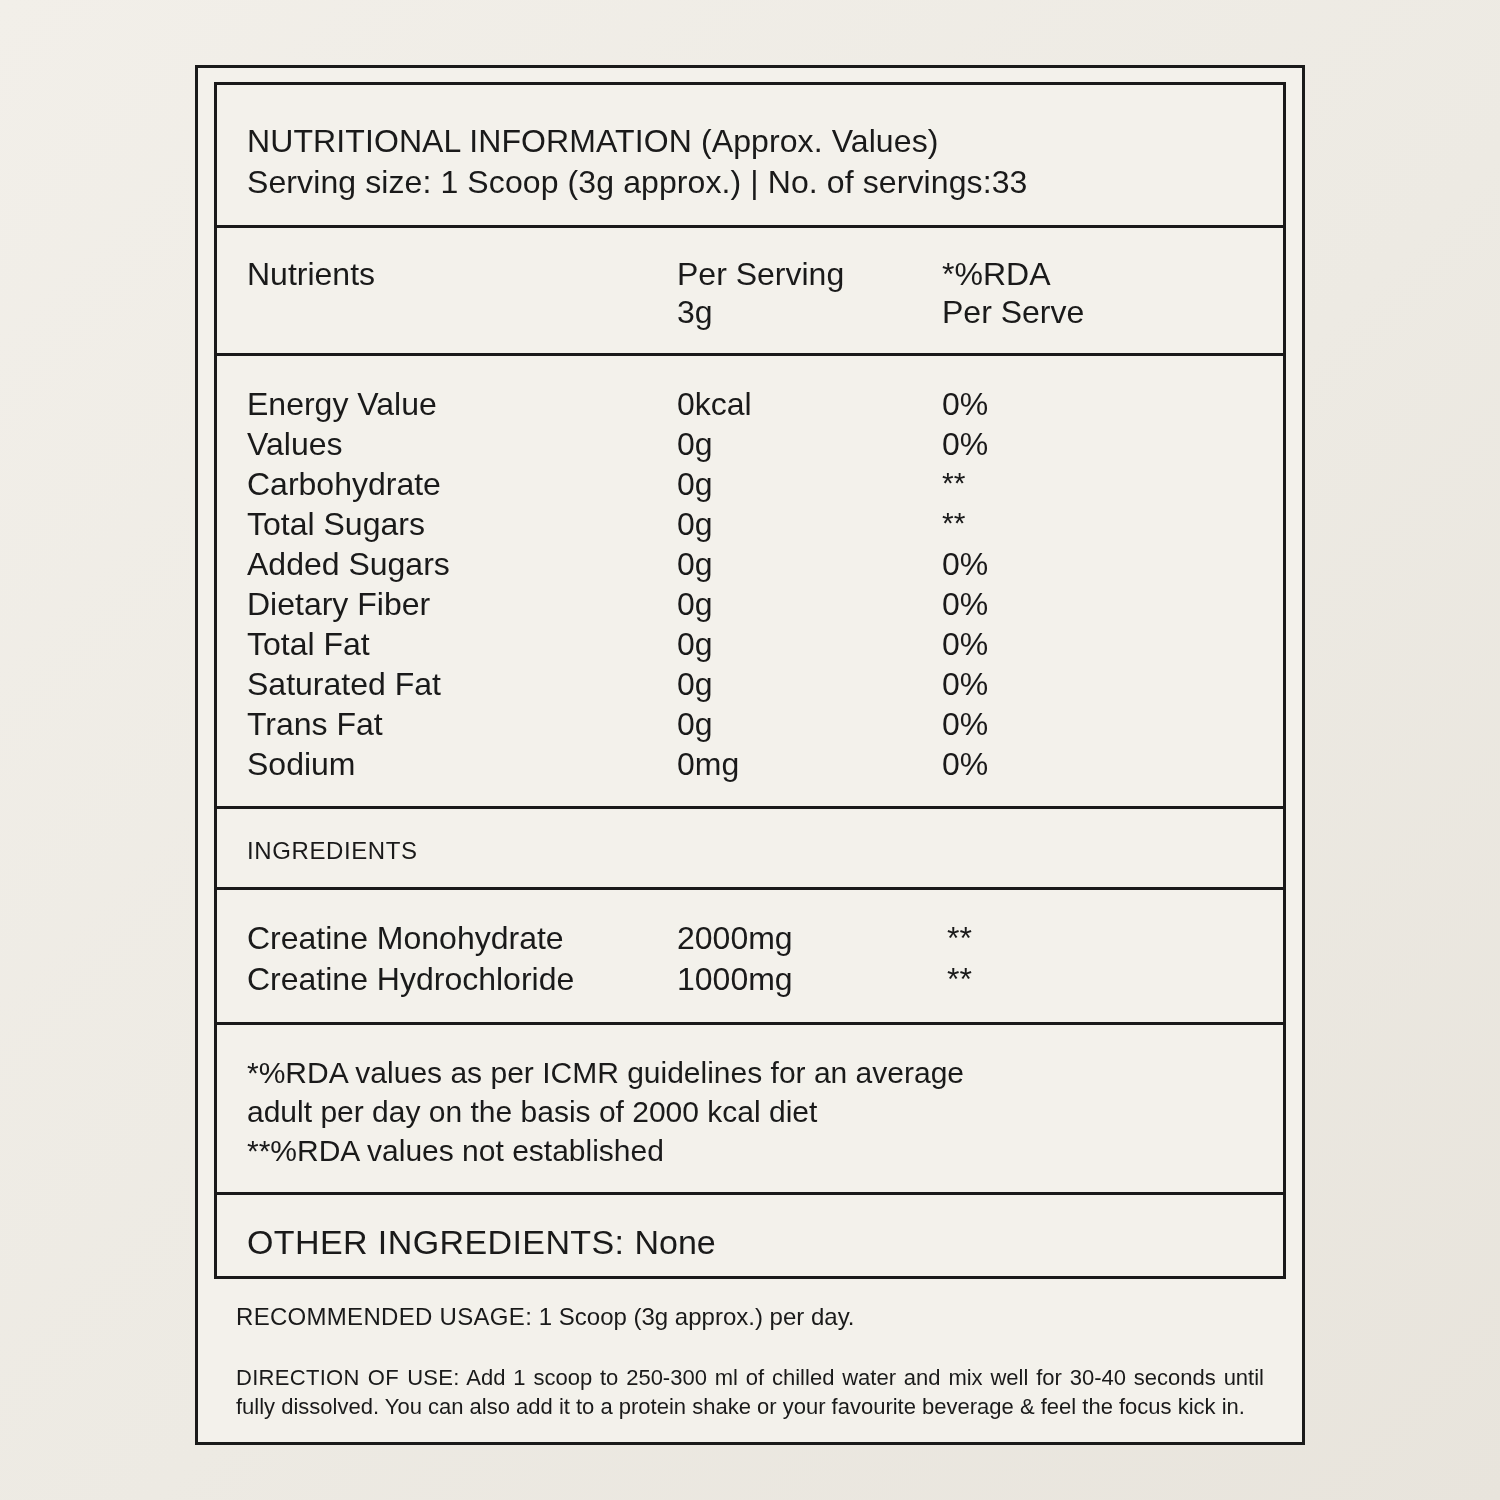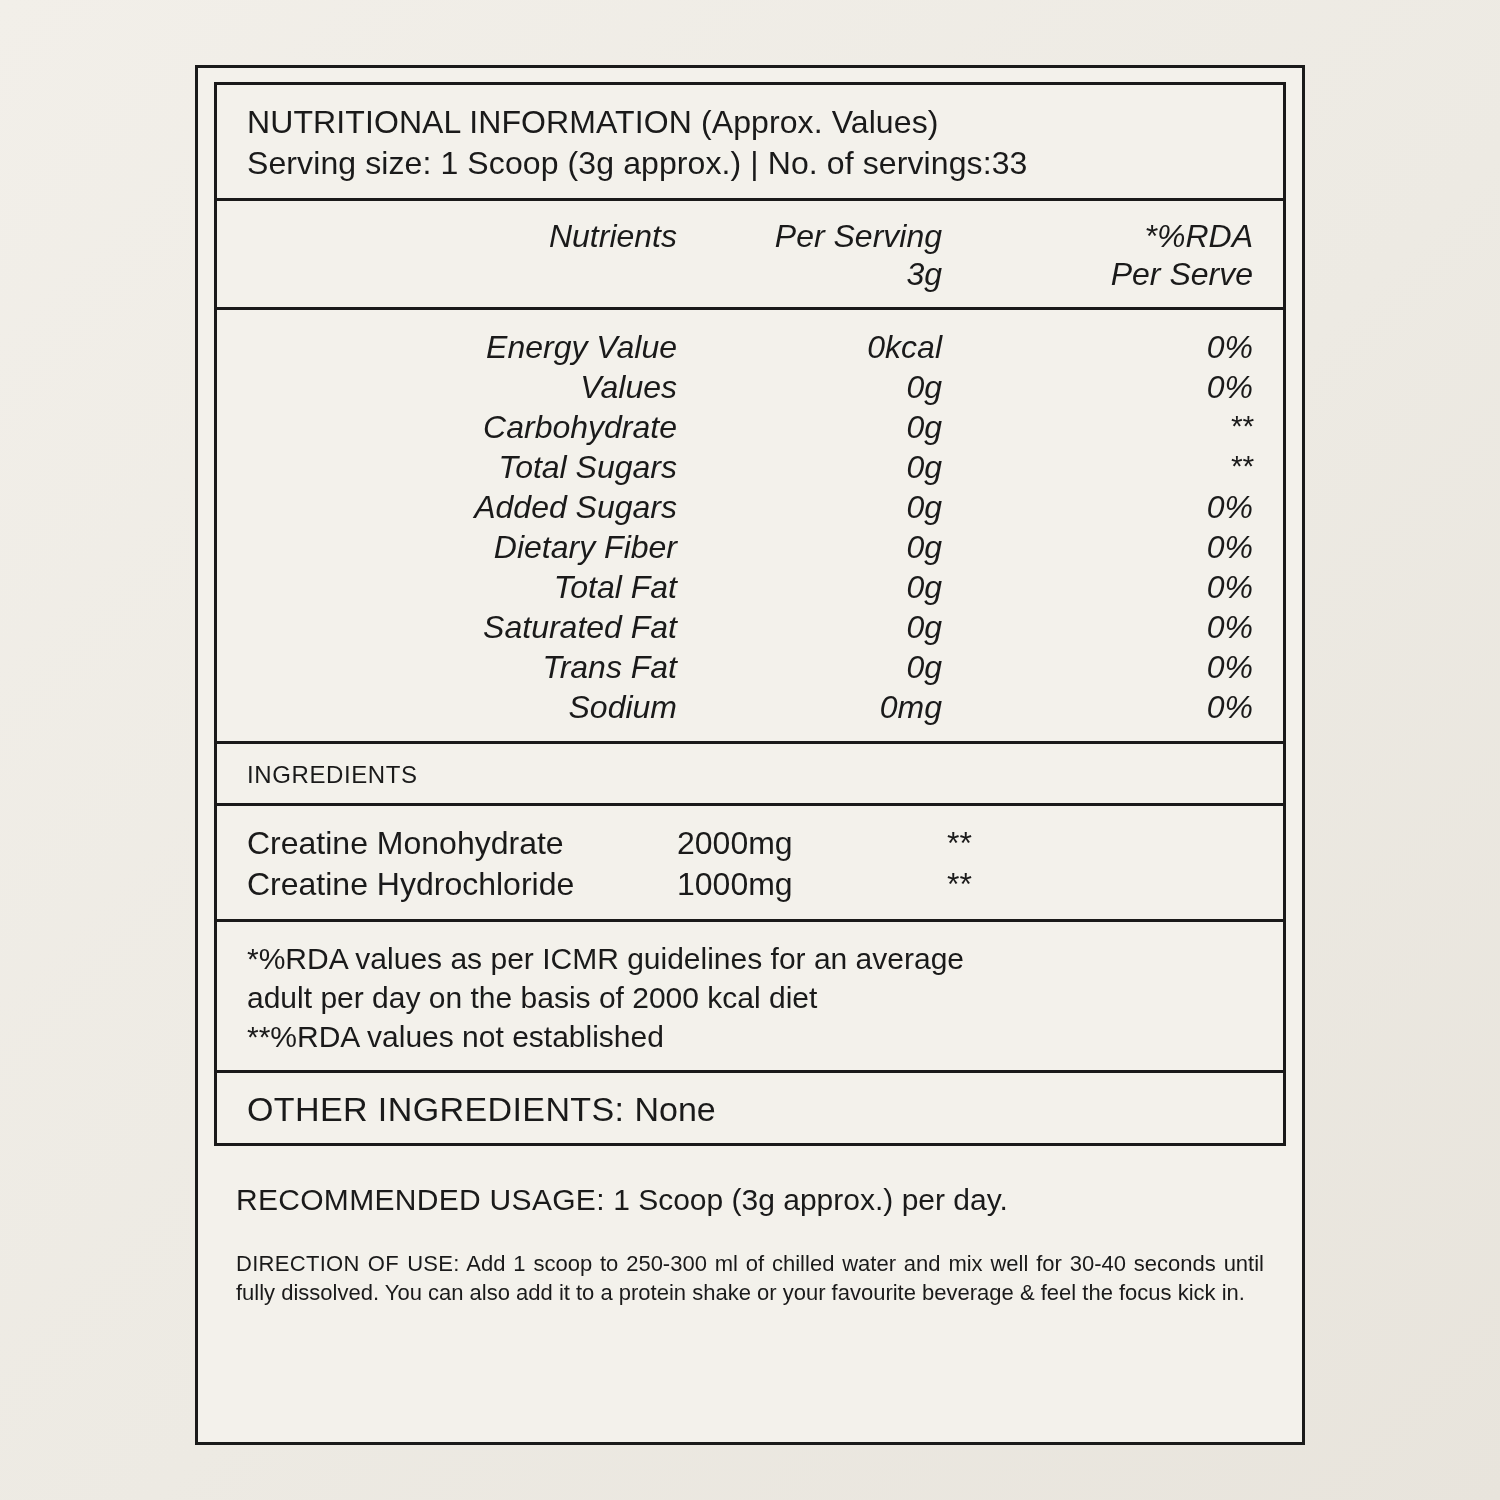--- a/index.html
+++ b/index.html
@@ -30,45 +30,45 @@
     border: 3px solid #1a1a1a;
     background: #f3f1eb;
     box-sizing: border-box;
     padding: 14px 16px 16px 16px;
   }
   .facts-box {
     border: 3px solid #1a1a1a;
     box-sizing: border-box;
   }
   .fb-section {
-    padding: 17px 30px 14px 30px;
-    box-sizing: border-box;
+    padding: 28px 30px 14px 30px;
+    box-sizing: border-box;
+    margin-top: 8px;
   }
   .fb-divider {
     border-top: 3px solid #1a1a1a;
   }
 
   .title-line {
     font-size: 32px;
     line-height: 1.28;
     letter-spacing: 0.1px;
     white-space: nowrap;
   }
 
   
   .ntable {
     width: 100%;
     border-collapse: collapse;
   }
   .ntable td, .ntable th {
-    text-align: right;
+    text-align: left;
     vertical-align: top;
     padding: 0;
     font-weight: normal;
-    font-style: italic;
   }
   .col-name { width: 430px; }
   .col-serv { width: 265px; }
   .col-rda  { width: auto; }
 
   .head-cell {
     font-size: 32px;
     line-height: 1.18;
     padding-bottom: 2px;
   }
@@ -111,23 +111,23 @@
   .other-ing {
     font-size: 34px;
   }
   .other-ing .label { letter-spacing: 0.4px; }
   .other-ing .value { margin-left: 10px; }
 
   .outer-block {
     padding: 18px 22px 0 22px;
   }
   .usage {
-    font-size: 30px;
+    font-size: 24px;
     line-height: 1.3;
-    margin-top: 16px;
+    margin-top: 4px;
   }
   .usage .label { letter-spacing: 0.3px; }
   .direction {
     font-size: 22px;
     line-height: 1.32;
     margin-top: 30px;
     text-align: justify;
   }
   .direction .label { letter-spacing: 0.3px; }
 </style>

